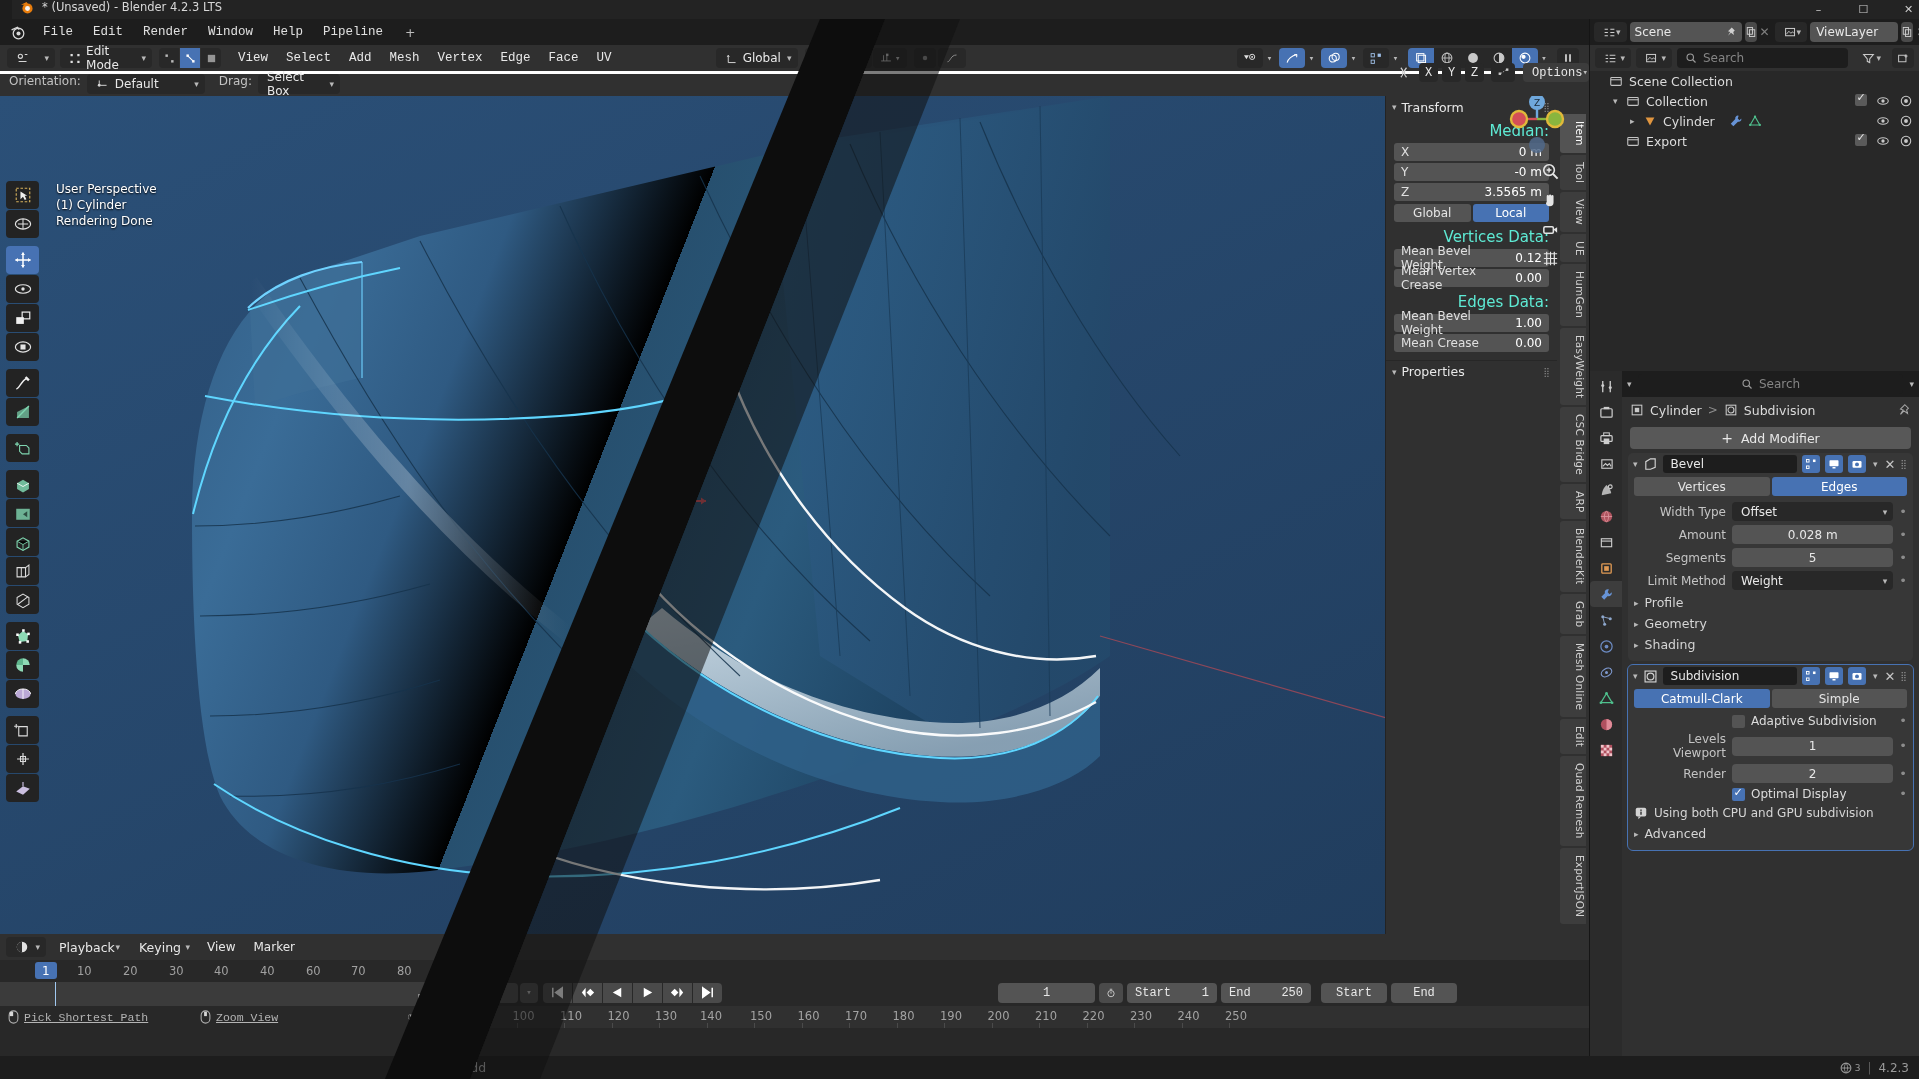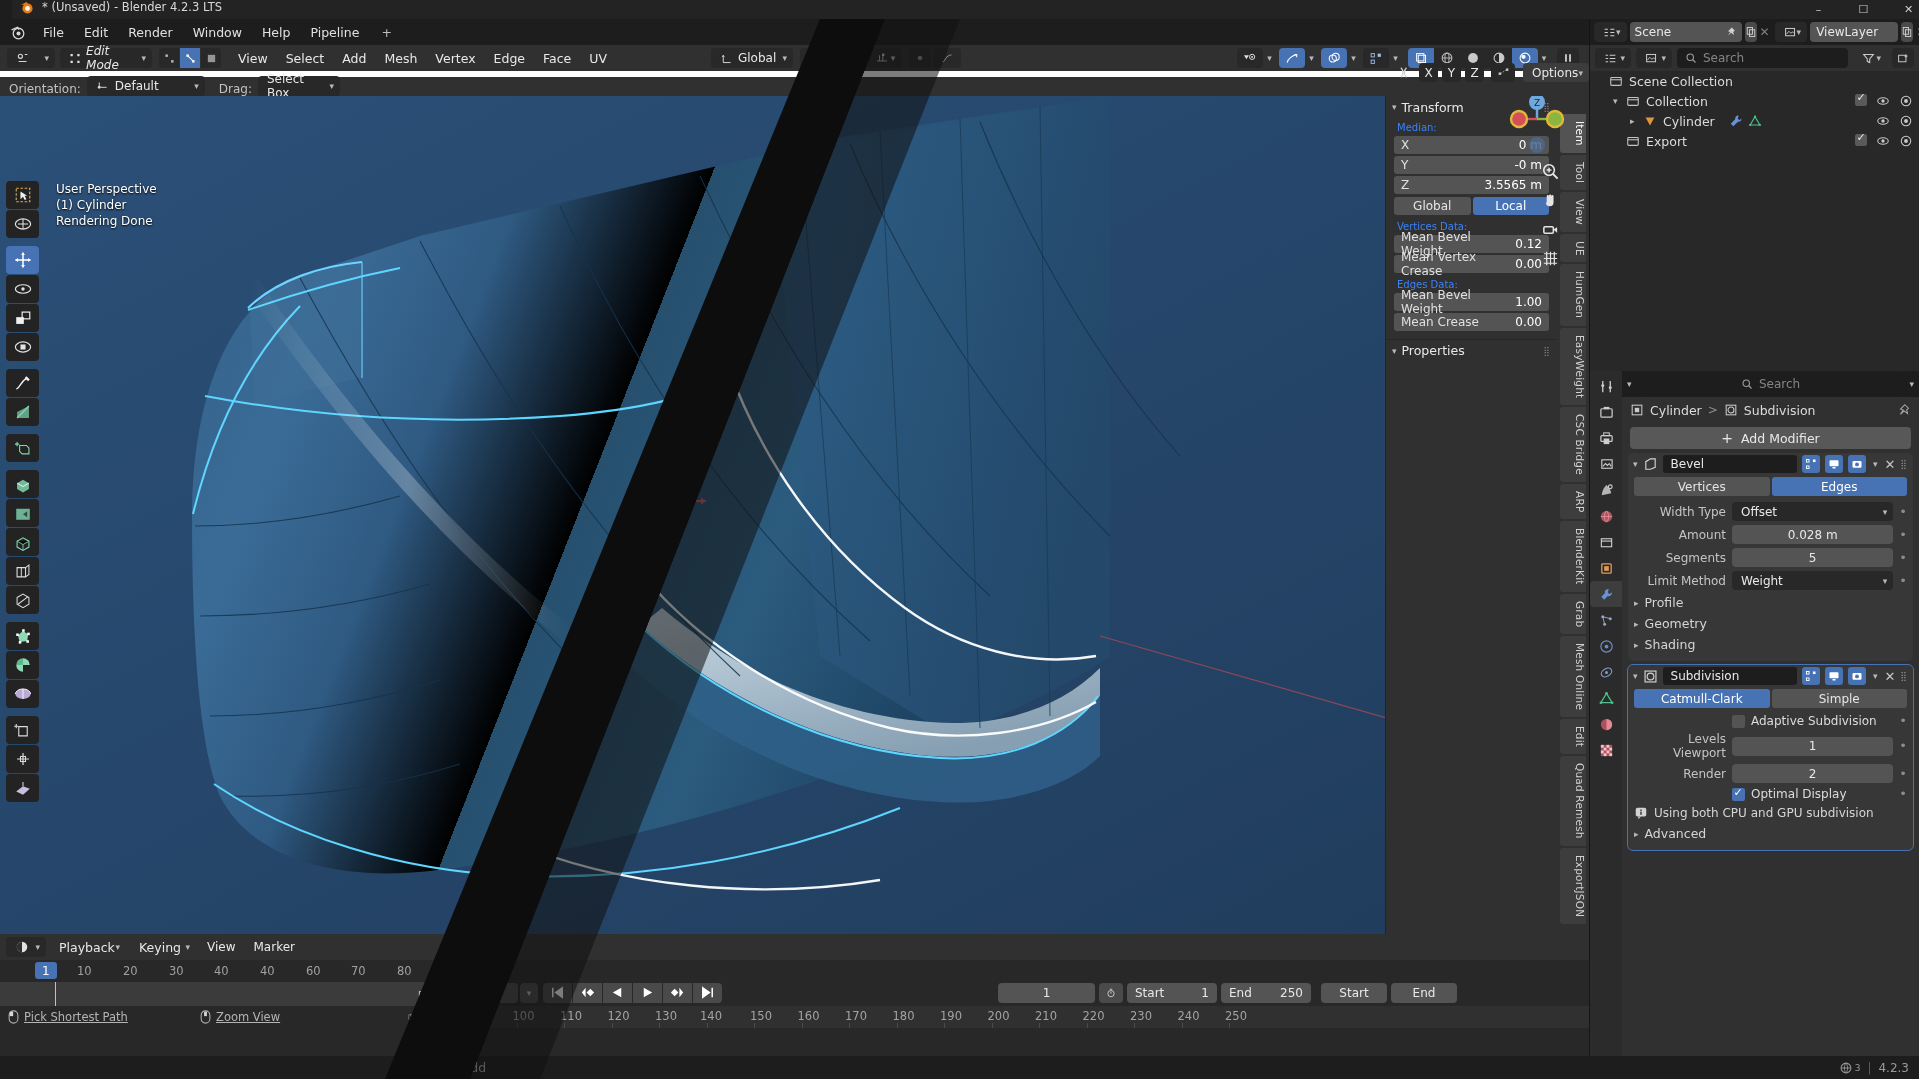--- a/index.html
+++ b/index.html
@@ -1,21 +1,21 @@
 <!DOCTYPE html>
 <html><head>
 <meta charset="utf-8">
 <style>
   * { box-sizing: border-box; margin:0; padding:0; }
   html,body{ width:1919px; height:1079px; overflow:hidden; background:#1d1d1d;
     font-family:"DejaVu Sans","Liberation Sans",sans-serif; font-size:12px; color:#e5e5e5; }
   #app{ position:relative; width:1919px; height:1079px; }
 
   
-  .row{ display:flex; align-items:center; }
+  .row{ display:flex; align-items:center;font-family:Liberation Mono, monospace; }
   .btn{ background:#545454; border-radius:4px; color:#e8e8e8; display:flex;
         align-items:center; justify-content:center; height:20px; padding:0 7px; white-space:nowrap;}
   .btn.dark{ background:#282828; }
   .btn.blue{ background:#4772b3; }
   .field{ background:#545454; border-radius:4px; height:20px; display:flex; align-items:center;
           justify-content:space-between; padding:0 8px; color:#e8e8e8; }
   .dd{ background:#282828; border-radius:4px; height:20px; display:flex; align-items:center;
        justify-content:space-between; padding:0 6px 0 9px; color:#e8e8e8;}
   .chev{ font-size:9px; color:#b9b9b9; }
   .lbl{ color:#c2c2c2; }
@@ -35,21 +35,21 @@
      display:flex; align-items:center; }
   .mi{ padding:0 10px; font-size:12.5px; color:#e0e0e0; height:26px; display:flex; align-items:center;}
   .wtab{ padding:0 12px; height:21px; display:flex; align-items:center; font-size:12.5px;
      color:#a3a3a3; border-radius:4px 4px 0 0;}
   .wtab.active{ background:#303030; color:#ffffff;}
 
   
   #vpheader{ position:absolute; left:0; top:45px; width:1589px; height:26px; background:#303030;
      display:flex; align-items:center; }
   #vptool{ position:absolute; left:0; top:71px; width:1589px; height:25px; background:#303030;
-     display:flex; align-items:flex-end; border-top:6px solid #ffffff;}
+     display:flex; align-items:flex-start; border-top:3px solid #ffffff;}
 
   
   #viewport{ position:absolute; left:0; top:96px; width:1589px; height:838px; overflow:hidden;
      background:#2a4a6b;}
   #vp-overlay-text{ position:absolute; left:56px; top:85px; line-height:16px; font-size:12px;
      color:#ffffff; text-shadow:0 1px 2px #000; z-index:30;}
 
   
   #lefttools{ position:absolute; left:6px; top:85px; width:33px; z-index:30;}
   .tool{ width:33px; height:28px; background:#232323; border-radius:4px; margin-bottom:1px;
@@ -62,21 +62,21 @@
   #navbtns{ position:absolute; right:26px; top:62px; z-index:30;}
   #navbtns div{ width:26px; height:26px; display:flex; align-items:center; justify-content:center;
      margin-bottom:3px; color:#e2e2e2; }
 
   
   #npanel{ position:absolute; right:32px; top:0; width:172px; bottom:0; background:#303030;
      z-index:25; border-left:1px solid #232323;}
   .np-head{ display:flex; align-items:center; height:22px; padding:0 6px; color:#e8e8e8;
      font-size:12.5px; }
   .np-sec{ padding:0 8px 6px 8px;}
-  .np-lbl{ color:#3b82f6; padding:4px 0 3px 3px; font-size:10px;}
+  .np-lbl{ color:#5eead4; padding:4px 0 3px 3px; font-size:15px;text-align:right;}
   .np-row{ height:18px; background:#545454; border-radius:3px; display:flex; align-items:center;
      justify-content:space-between; padding:0 7px; margin-bottom:2px; font-size:12px;}
   .np-row .k{ color:#e0e0e0;}
   .np-row .v{ color:#ffffff;}
   .np-seg{ display:flex; gap:2px; margin:3px 0 2px 0;}
   .np-seg div{ flex:1; height:18px; border-radius:3px; display:flex; align-items:center;
      justify-content:center; background:#545454; font-size:12px;}
   .np-seg div.on{ background:#4772b3; color:#fff;}
 
   
@@ -196,21 +196,21 @@
     <div class="dd" style="width:48px; margin-left:7px;">
       <svg width="14" height="14" viewBox="0 0 16 16">
         <circle cx="5" cy="6" r="2.4" fill="none" stroke="#d6d6d6" stroke-width="1.2"></circle>
         <path d="M3 12 L12 12" stroke="#d6d6d6" stroke-width="1.2"></path>
         <path d="M10 4 L13 4" stroke="#d6d6d6" stroke-width="1.2"></path>
       </svg>
         <span class="chev">▾</span>
     </div>
 
     <div class="dd" style="width:92px; margin-left:5px;">
-      <span style="display:flex;align-items:center;gap:5px;font-style:italic;">
+      <span style="display:flex;align-items:center;gap:5px;">
         <svg width="13" height="13" viewBox="0 0 16 16">
           <rect x="2" y="2" width="3" height="3" fill="#e0e0e0"></rect>
             <rect x="11" y="2" width="3" height="3" fill="#e0e0e0"></rect>
           <rect x="2" y="11" width="3" height="3" fill="#e0e0e0"></rect>
             <rect x="11" y="11" width="3" height="3" fill="#e0e0e0"></rect>
         </svg>
         <span style="font-size:12px;">Edit Mode</span>
       </span>
         <span class="chev">▾</span>
     </div>

